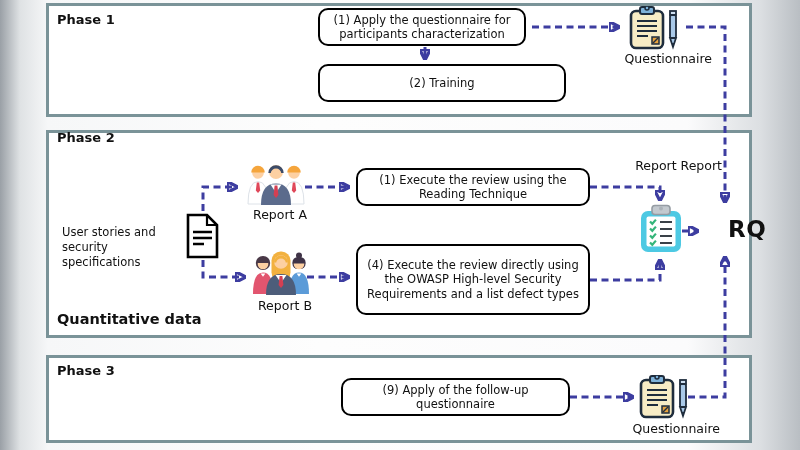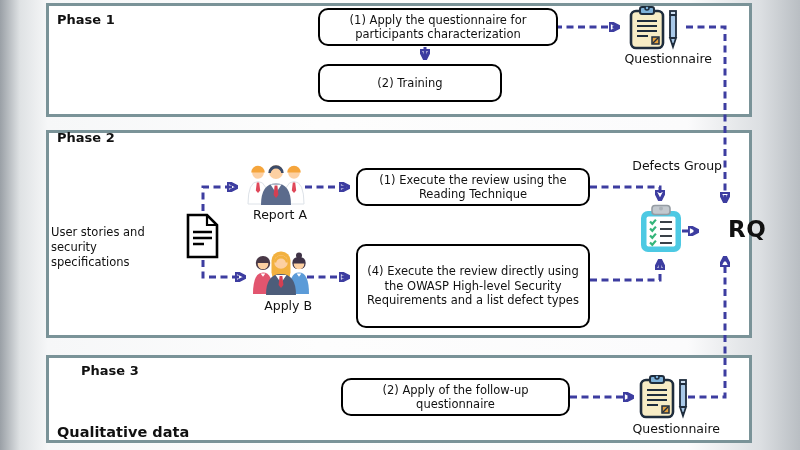--- a/index.html
+++ b/index.html
@@ -46,28 +46,28 @@
     <path class="dash" d="M307 277 H349" marker-end="url(#ah)"></path>
     <path class="dash" d="M590 187 H660 V200" marker-end="url(#ah)"></path>
     <path class="dash" d="M590 280 H660 V260" marker-end="url(#ah)"></path>
     <path class="dash" d="M682 231 H698" marker-end="url(#ah)"></path>
     <path class="dash" d="M688 397 H725 V257" marker-end="url(#ah)"></path>
     <path class="dash" d="M570 397 H633" marker-end="url(#ah)"></path>
   </svg>
 
   <div class="phase-label" style="left:57px;top:12px;text-align:center;">Phase 1</div>
   <div class="phase-label" style="left:57px;top:130px;">Phase 2</div>
-  <div class="phase-label" style="left:57px;top:363px;margin-left:24px;">Phase 3</div>
-  <div class="data-label" style="left:57px;top:424px;">Qualitative data</div>
+  <div class="phase-label" style="left:57px;top:363px;">Phase 3</div>
+  <div class="data-label" style="left:57px;top:311px;">Quantitative data</div>
 
-  <div class="step" style="left:318px;top:8px;width:240px;height:38px;">(1) Apply the questionnaire for participants characterization</div>
-  <div class="step" style="left:318px;top:64px;width:184px;height:38px;">(2) Training</div>
+  <div class="step" style="left:318px;top:8px;width:208px;height:38px;">(1) Apply the questionnaire for participants characterization</div>
+  <div class="step" style="left:318px;top:64px;width:248px;height:38px;">(2) Training</div>
   <div class="step" style="left:356px;top:168px;width:234px;height:38px;">(1) Execute the review using the Reading Technique</div>
-  <div class="step" style="left:356px;top:244px;width:234px;height:84px;">(4) Execute the review directly using the OWASP High-level Security Requirements and a list defect types</div>
-  <div class="step" style="left:341px;top:378px;width:229px;height:38px;">(2) Apply of the follow-up questionnaire</div>
+  <div class="step" style="left:356px;top:244px;width:234px;height:71px;">(4) Execute the review directly using the OWASP High-level Security Requirements and a list defect types</div>
+  <div class="step" style="left:341px;top:378px;width:229px;height:38px;">(9) Apply of the follow-up questionnaire</div>
 
   <div class="icon" style="left:628px;top:6px;">
     <svg width="56" height="44" viewBox="0 0 56 44">
       <rect x="3" y="5" width="32" height="37" rx="5" fill="#f7ecc5" stroke="#1f2d3d" stroke-width="2.6"></rect>
       <rect x="12" y="1" width="14" height="7" rx="2" fill="#7fb2d9" stroke="#1f2d3d" stroke-width="2"></rect>
       <circle cx="19" cy="2" r="2" fill="#7fb2d9" stroke="#1f2d3d" stroke-width="1.5"></circle>
       <path d="M9 15 h20 M9 20 h20 M9 25 h20 M9 30 h11" stroke="#1f2d3d" stroke-width="2.2"></path>
       <rect x="24" y="31" width="7" height="7" fill="#e8a33d" stroke="#1f2d3d" stroke-width="1.5"></rect>
       <path d="M25 37 L30 32" stroke="#1f2d3d" stroke-width="1.4"></path>
       <g>
@@ -80,21 +80,21 @@
   </div>
   <div class="icon-label" style="left:600px;top:51px;width:112px;">Questionnaire</div>
 
   <div class="icon" style="left:185px;top:213px;">
     <svg width="35" height="46" viewBox="0 0 35 46">
       <path d="M3 2 H22 L32 12 V44 H3 Z" fill="#fff" stroke="#000" stroke-width="2.6"></path>
       <path d="M22 2 V12 H32" fill="none" stroke="#000" stroke-width="2.2"></path>
       <path d="M8 19 h19 M8 25 h19 M8 31 h11" stroke="#000" stroke-width="2.6"></path>
     </svg>
   </div>
-  <div class="side-label" style="left:51px;top:225px;width:126px;">User stories and security specifications</div>
+  <div class="side-label" style="left:62px;top:225px;width:126px;">User stories and security specifications</div>
 
   <div class="icon" style="left:245px;top:158px;">
     <svg width="62" height="48" viewBox="0 0 62 48">
       <circle cx="13" cy="15" r="5.8" fill="#fdd0a2"></circle>
       <path d="M6.2 14.5 a6.8 6.8 0 0 1 13.6 0 Z" fill="#f5a53c"></path>
       <path d="M3 46 Q3 23.5 13 23.5 Q23 23.5 23 46 Z" fill="#fff" stroke="#dde2e8" stroke-width="1"></path>
       <path d="M11.8 24.5 h2.4 l1 8 -2.2 2.6 -2.2 -2.6 Z" fill="#e0485a"></path>
       <circle cx="49" cy="15" r="5.8" fill="#fdd0a2"></circle>
       <path d="M42.2 14.5 a6.8 6.8 0 0 1 13.6 0 Z" fill="#f5a53c"></path>
       <path d="M39 46 Q39 23.5 49 23.5 Q59 23.5 59 46 Z" fill="#fff" stroke="#dde2e8" stroke-width="1"></path>
@@ -122,23 +122,23 @@
       <path d="M39 46 Q39 24.5 49 24.5 Q59 24.5 59 46 Z" fill="#5b9bd8"></path>
       <path d="M46.6 25.5 L49 28.8 L51.4 25.5 Z" fill="#fff"></path>
       <rect x="21.5" y="3.5" width="19" height="30" rx="9" fill="#f2b13f"></rect>
       <circle cx="31" cy="14" r="6.8" fill="#fdd0a2"></circle>
       <path d="M24 14.5 A7 7 0 0 1 38 14.5 L35.7 14.5 A4.7 4 0 0 0 26.3 14.5 Z" fill="#f2b13f"></path>
       <path d="M16 47 Q16 26 31 26 Q46 26 46 47 Z" fill="#4d5d7a"></path>
       <path d="M25.5 27 L31 35 L36.5 27 Z" fill="#fff"></path>
       <path d="M29.6 28 h2.8 l1 9 -2.4 3 -2.4 -3 Z" fill="#d43f52"></path>
     </svg>
   </div>
-  <div class="icon-label" style="left:250px;top:298px;width:62px;">Apply B</div>
+  <div class="icon-label" style="left:250px;top:298px;width:62px;">Report B</div>
 
-  <div class="icon-label" style="left:612px;top:158px;width:110px;">Defects Group</div>
+  <div class="icon-label" style="left:612px;top:158px;width:110px;">Report Report</div>
   <div class="icon" style="left:638px;top:204px;">
     <svg width="46" height="50" viewBox="0 0 46 50">
       <rect x="3" y="7" width="40" height="41" rx="7" fill="#4dc9e3"></rect>
       <rect x="8.5" y="12.5" width="29" height="30" rx="2" fill="#fff"></rect>
       <rect x="14" y="1.5" width="18" height="9" rx="3" fill="#c3c9cf" stroke="#959ca3" stroke-width="1.6"></rect>
       <circle cx="23" cy="4.5" r="2" fill="#aab1b8"></circle>
       <g stroke="#35b57a" stroke-width="2.2" fill="none">
         <path d="M12 17.5 l2.3 2.3 l3.6 -4.2"></path>
         <path d="M12 24.5 l2.3 2.3 l3.6 -4.2"></path>
         <path d="M12 31.5 l2.3 2.3 l3.6 -4.2"></path>

